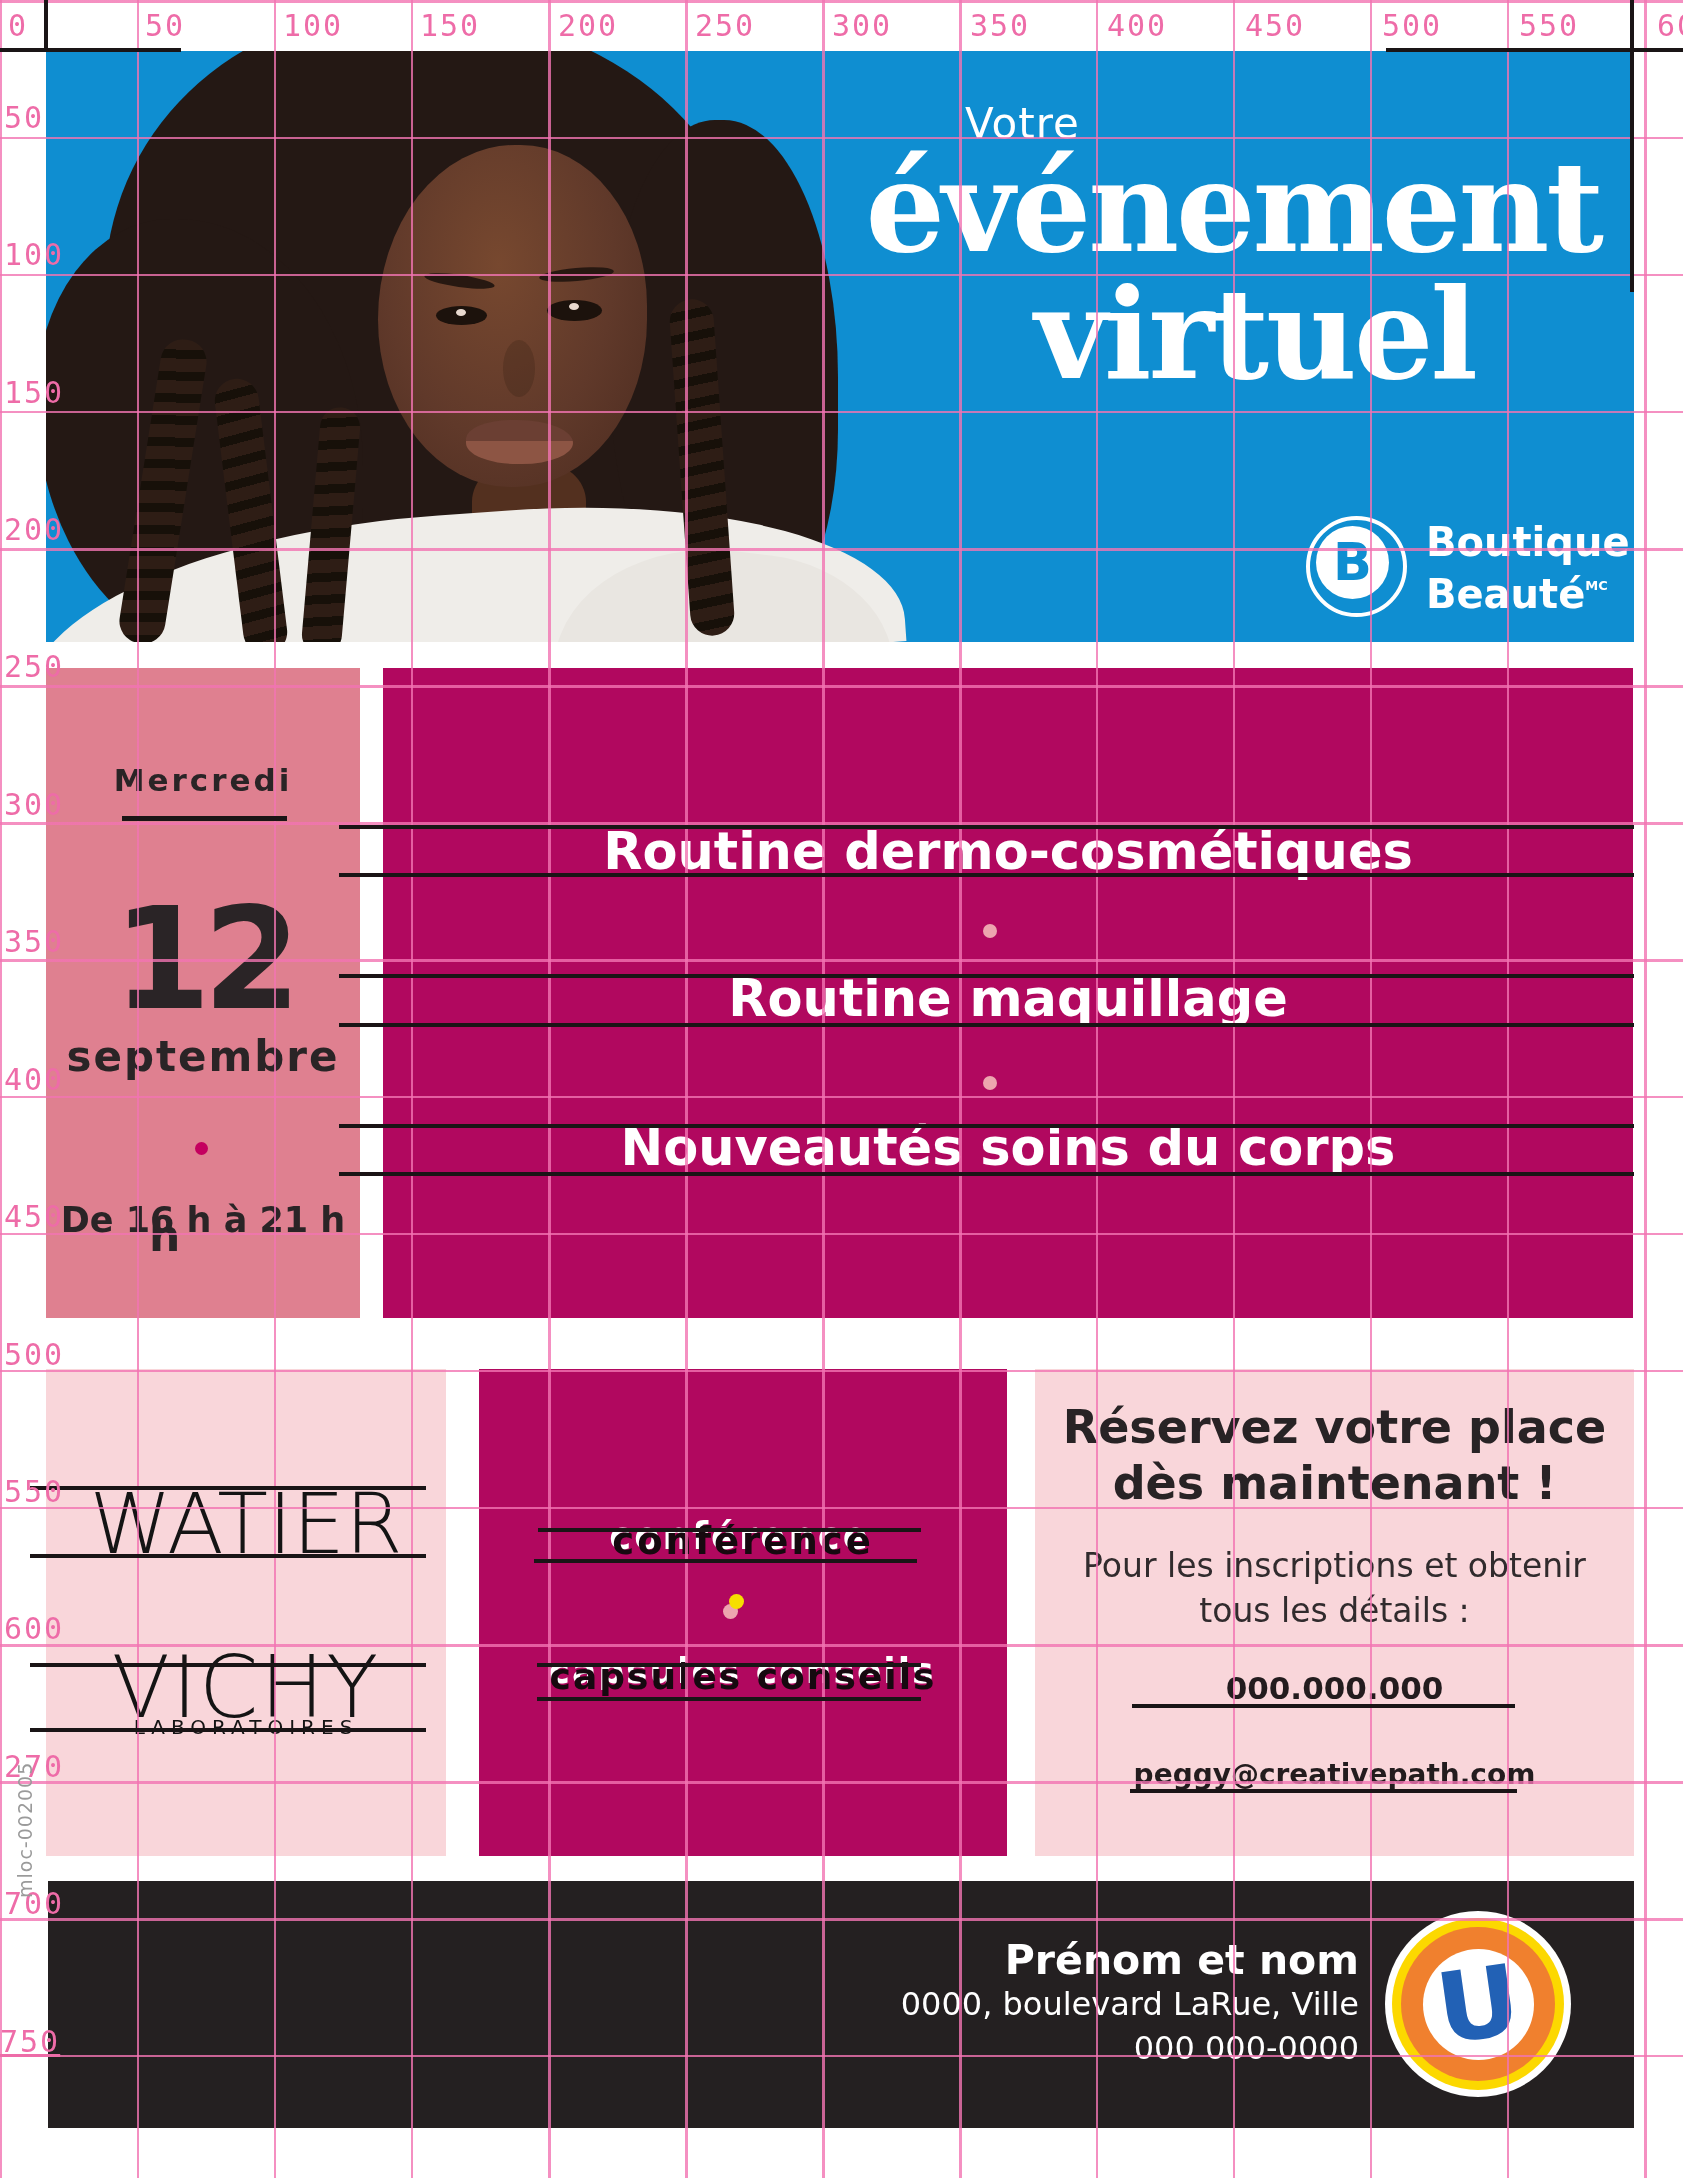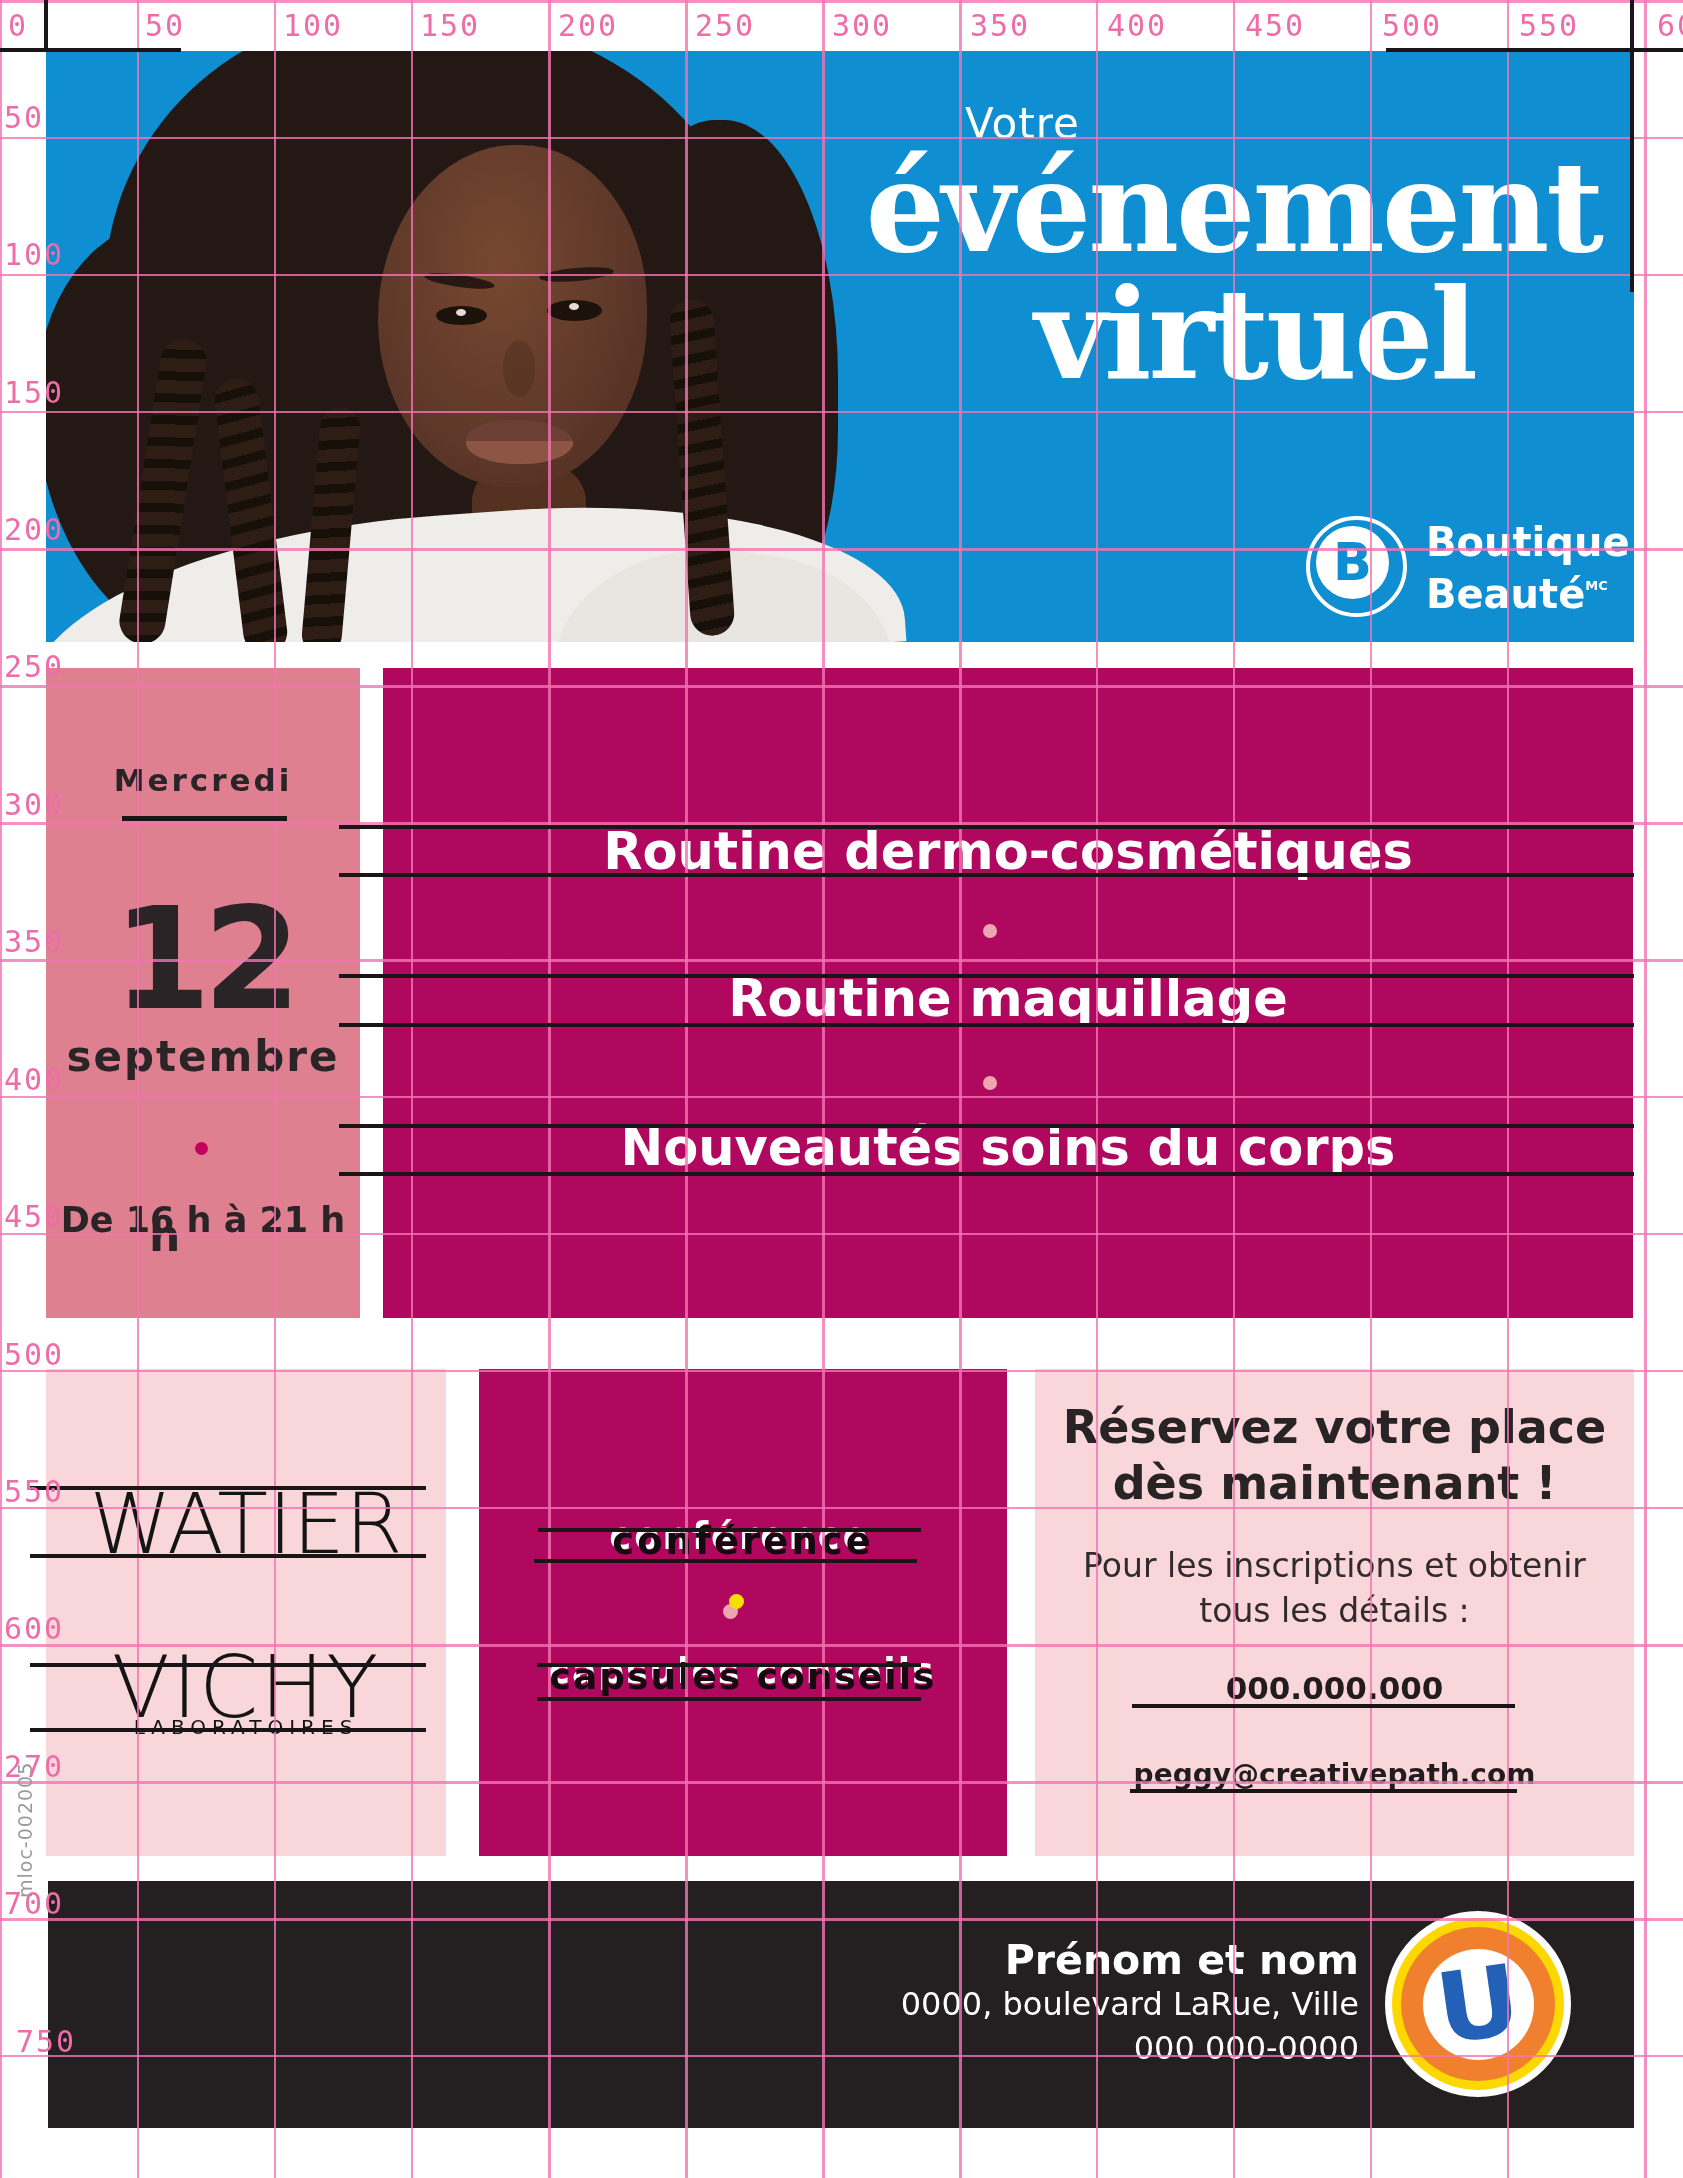--- a/index.html
+++ b/index.html
@@ -236,18 +236,18 @@
       <span class="ruler-label" style="left: 4px; top: 649px;">250</span>
       <span class="ruler-label" style="left: 4px; top: 787px;">300</span>
       <span class="ruler-label" style="left: 4px; top: 924px;">350</span>
       <span class="ruler-label" style="left: 4px; top: 1062px;">400</span>
       <span class="ruler-label" style="left: 4px; top: 1199px;">450</span>
       <span class="ruler-label" style="left: 4px; top: 1337px;">500</span>
       <span class="ruler-label" style="left: 4px; top: 1474px;">550</span>
       <span class="ruler-label" style="left: 4px; top: 1611px;">600</span>
       <span class="ruler-label" style="left: 4px; top: 1749px;">270</span>
       <span class="ruler-label" style="left: 4px; top: 1886px;">700</span>
-      <span class="ruler-label" style="left: 16px; top: 2024px;">750</span>
+      <span class="ruler-label" style="left: 0; top: 2024px; text-decoration: underline;">750</span>
     </div>
   <div class="abs plate-code">mloc-002005</div>
 
 </div>
 
 
 </body></html>

